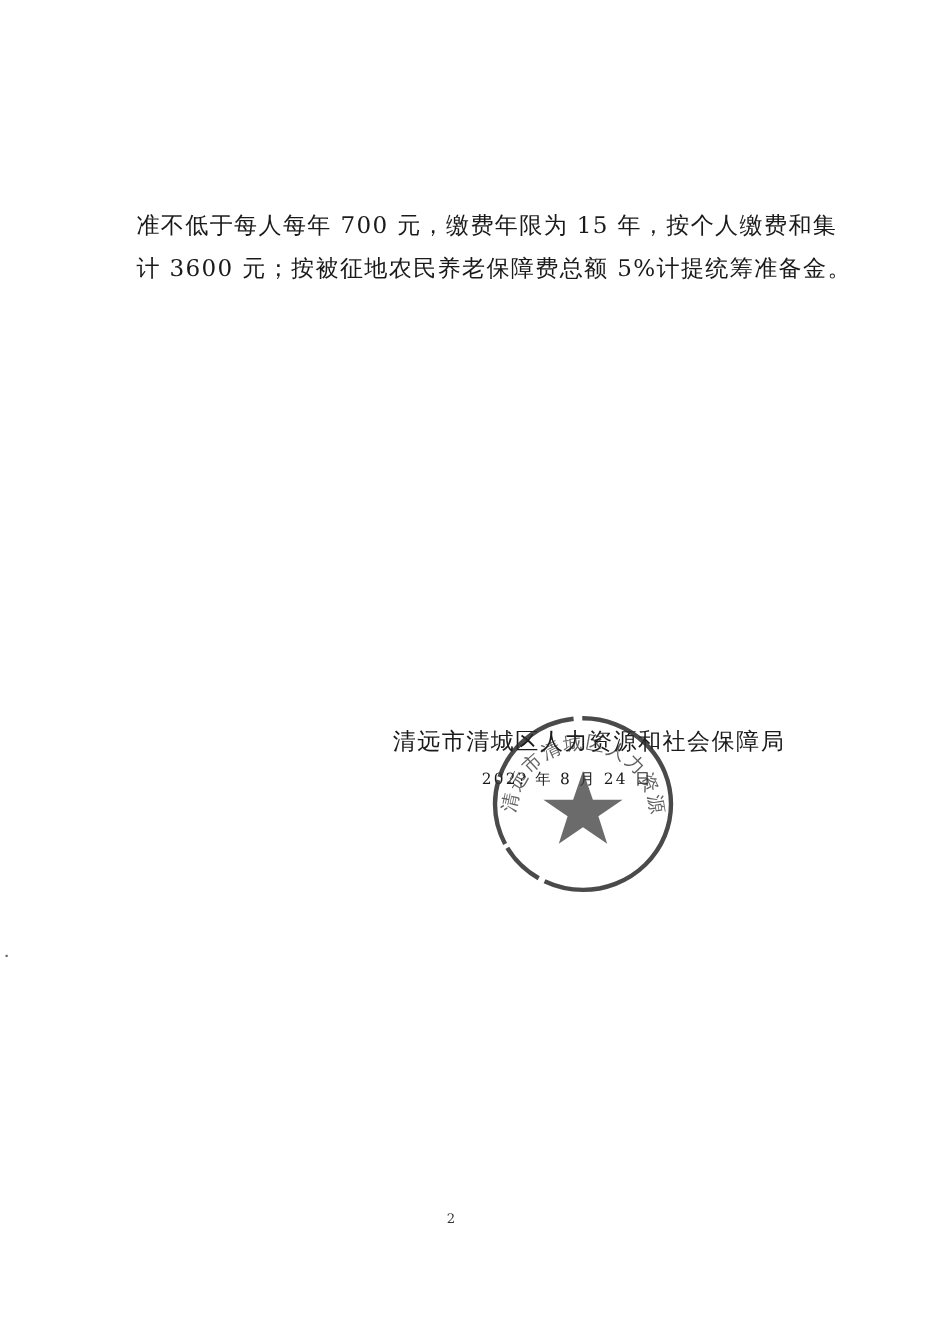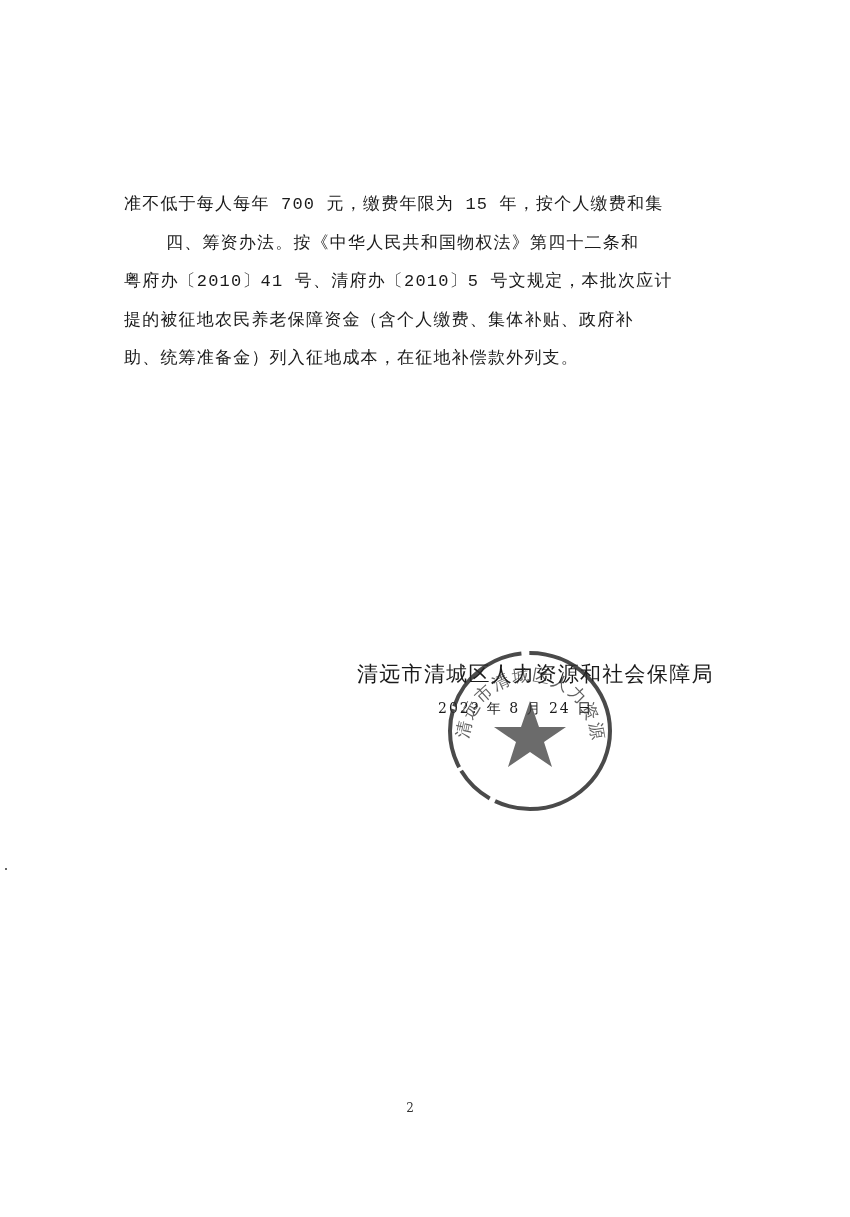--- a/index.html
+++ b/index.html
@@ -21,26 +21,25 @@
     width: 850px; height: 1217px;
     background: #ffffff;
   }
   .body-text {
     position: absolute;
     left: 124px;
     top: 186px;
     width: 600px;
   }
   .line {
-    font-size: 17px;
+    font-size: 21px;
     height: 38.5px;
     line-height: 38.5px;
     white-space: nowrap;
     letter-spacing: 1.2px;
-    font-family: Liberation Mono, monospace;
   }
   .indent { padding-left: 42px; }
   .signature {
     position: absolute;
     left: 357px;
     top: 660px;
     font-size: 21px;
     letter-spacing: 1.3px;
     white-space: nowrap;
   }
@@ -79,26 +78,21 @@
   }
 </style>
 </head>
 <body>
 
 <div class="page">
 
   <div class="body-text">
     <div>
       <div class="line">准不低于每人每年 700 元，缴费年限为 15 年，按个人缴费和集</div>
-    </div>
-    <div>
-      <div class="line indent">四、筹资办法。按《中华人民共和国物权法》第四十二条和</div>
-      <div class="line">粤府办〔2010〕41 号、清府办〔2010〕5 号文规定，本批次应计</div>
-      <div class="line">提的被征地农民养老保障资金（含个人缴费、集体补贴、政府补</div>
-      <div class="line">助、统筹准备金）列入征地成本，在征地补偿款外列支。</div>
+      <div class="line">计 3600 元；按被征地农民养老保障费总额 5%计提统筹准备金。</div>
     </div>
   </div>
 
   <div class="signature">清远市清城区人力资源和社会保障局</div>
   <div class="date">202? 年 8 月 24 日</div>
 
   <svg class="stamp" viewBox="0 0 180 172" xmlns="http://www.w3.org/2000/svg">
     <defs>
       <path id="sealArc" d="M 28,100 A 62,62 0 1,1 152,100"></path>
     </defs>

